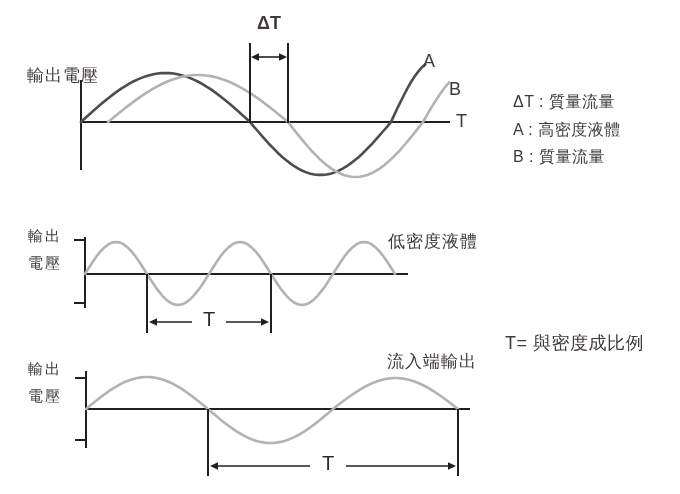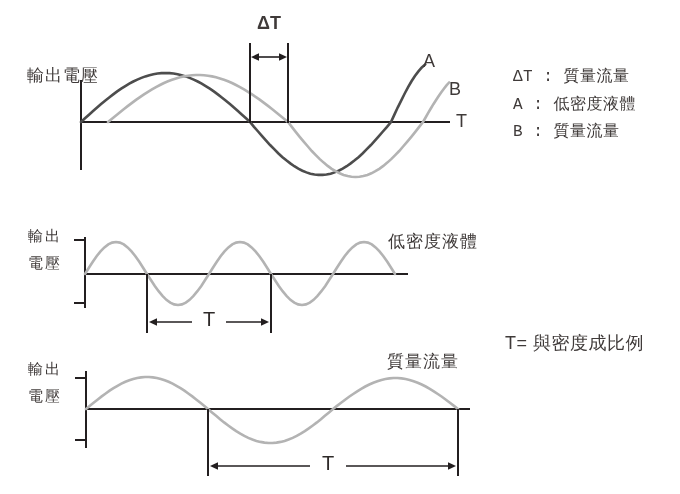--- a/index.html
+++ b/index.html
@@ -63,34 +63,34 @@
       <polygon points="456,466 448,462.2 448,469.8" fill="#231f20"></polygon>
     </g>
   </svg>
 
   <div class="lbl cjk" style="left:27px; top:36px;margin-top:30px;">輸出電壓</div>
   <div class="lbl sym ctr" style="left:246px; top:13px; width:46px;">ΔT</div>
   <div class="lbl sym" style="left:423px; top:51px;">A</div>
   <div class="lbl sym" style="left:449px; top:79px;">B</div>
   <div class="lbl sym" style="left:456px; top:111px;">T</div>
 
-  <div class="lbl legend" style="left:513px; top:64px;font-family:Liberation Mono, monospace;">
+  <div class="lbl legend" style="left:513px; top:88px;">
     <div>ΔT : 質量流量</div>
-    <div>A : 低密度液體</div>
+    <div>A : 高密度液體</div>
     <div>B : 質量流量</div>
   </div>
 
   <div class="lbl cjk2" style="left:28px; top:222px;">
     <div>輸出</div>
     <div>電壓</div>
   </div>
   <div class="lbl cjk" style="left:388px; top:232px;">低密度液體</div>
   <div class="lbl dimT" style="left:192px; top:307px; width:34px;">T</div>
 
   <div class="lbl cjk2" style="left:28px; top:355px;">
     <div>輸出</div>
     <div>電壓</div>
   </div>
-  <div class="lbl cjk" style="left:387px; top:352px;">質量流量</div>
+  <div class="lbl cjk" style="left:387px; top:352px;">流入端輸出</div>
   <div class="lbl dimT" style="left:310px; top:451px; width:36px;">T</div>
 
   <div class="lbl note" style="left:505px; top:333px;">T= 與密度成比例</div>
 </div>
 
 </body></html>

